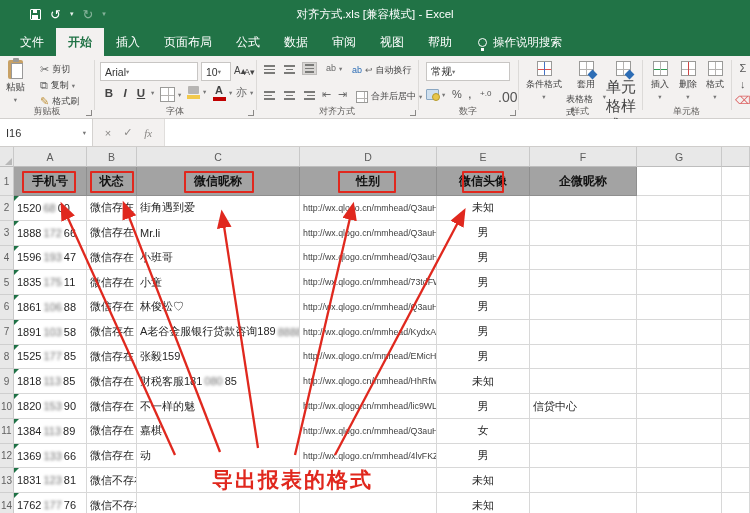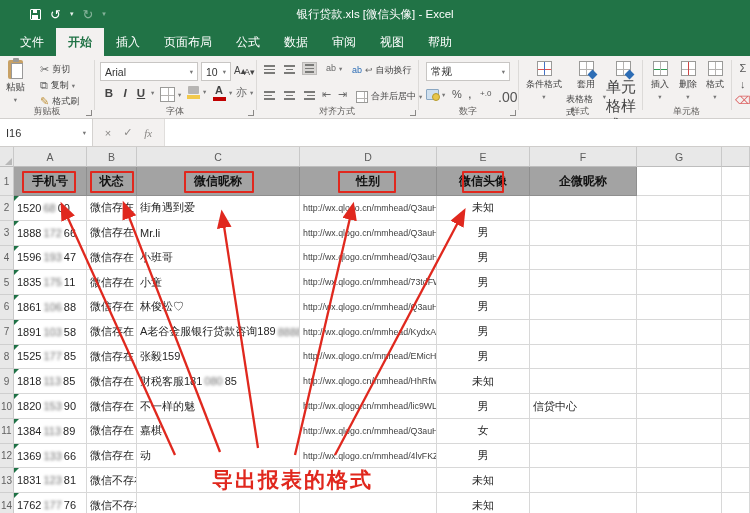--- a/index.html
+++ b/index.html
@@ -24,21 +24,21 @@
   .rgroup{position:absolute;top:0;height:63px;}
   .glabel{position:absolute;bottom:1px;left:0;right:0;text-align:center;font-size:9px;color:#605e5c;}
   .launcher{position:absolute;right:2px;bottom:3px;width:6px;height:6px;border-right:1.2px solid #8a8886;border-bottom:1.2px solid #8a8886;}
   .rbtn{position:absolute;display:flex;align-items:center;gap:3px;font-size:9px;color:#444;white-space:nowrap;}
   .icn{font-size:11px;color:#6a6a6a;line-height:1;}
   .caret{font-size:6.5px;color:#777;}
   .bigbtn{position:absolute;display:flex;flex-direction:column;align-items:center;font-size:9.5px;color:#444;gap:2px;}
   .clipicon{width:15px;height:19px;background:#c8a165;border-radius:2px;position:relative;}
   .clipicon:before{content:"";position:absolute;left:2.5px;top:3px;width:10px;height:14px;background:#fff;border:.5px solid #999;}
   .clipicon:after{content:"";position:absolute;left:4.5px;top:-2px;width:6px;height:4px;background:#9a9a98;border-radius:1px;}
-  .combo{position:absolute;height:19px;background:#fff;border:1px solid #c8c6c4;display:flex;align-items:center;justify-content:space-between;font-size:10.5px;color:#333;padding:0 4px;}
+  .combo{position:absolute;height:19px;background:#fff;border:1px solid #c8c6c4;display:flex;align-items:center;justify-content:flex-start;font-size:10.5px;color:#333;padding:0 4px;}
   .fmtchar{font-weight:bold;font-size:11.5px;color:#444;width:14px;text-align:center;}
   .ital{font-style:italic}.undl{text-decoration:underline}
   .minigrid{width:15px;height:15px;border:1px solid #9a9a98;position:relative;background:linear-gradient(#fff 0 0);}
   .minigrid:before{content:"";position:absolute;left:0;right:0;top:6.5px;height:1px;background:#b5b3b1;}
   .minigrid:after{content:"";position:absolute;top:0;bottom:0;left:6.5px;width:1px;background:#b5b3b1;}
   .mg-cf:before{background:#e05252;} .mg-cf:after{background:#4472c4;}
   .mg-brush{position:relative}
   .mg-brush .br{position:absolute;right:-3px;bottom:-3px;width:7px;height:7px;background:#2d6db5;transform:rotate(45deg);}
   .mg-green:before{background:#2e9e52;} .mg-red:after{background:#d04444;}
   .abar{width:14px;text-align:center;line-height:1;}
@@ -79,33 +79,37 @@
 <body>
 
 <div class="titlebar">
   <div class="qat">
     <span class="floppy"></span>
     <span>↺</span>
     <span class="tinycaret">▾</span>
     <span class="dim">↻</span>
     <span class="tinycaret dim">▾</span>
   </div>
-  <div class="wintitle">银行贷款.xls [微信头像] - Excel</div>
+  <div class="wintitle">对齐方式.xls [兼容模式] - Excel</div>
 </div>
 
 <div class="tabsrow">
   <div class="tab">文件</div>
   <div class="tab active">开始</div>
   <div class="tab">插入</div>
   <div class="tab">页面布局</div>
   <div class="tab">公式</div>
   <div class="tab">数据</div>
   <div class="tab">审阅</div>
   <div class="tab">视图</div>
   <div class="tab">帮助</div>
+  <div class="searchbit">
+    <span class="bulb"></span>
+    <span>操作说明搜索</span>
+  </div>
 </div>
 
 <div class="ribbon">
   <div class="vsep" style="left:94px"></div>
   <div class="vsep" style="left:256px"></div>
   <div class="vsep" style="left:418px"></div>
   <div class="vsep" style="left:518px"></div>
   <div class="vsep" style="left:642px"></div>
   <div class="vsep" style="left:731px"></div>
 

